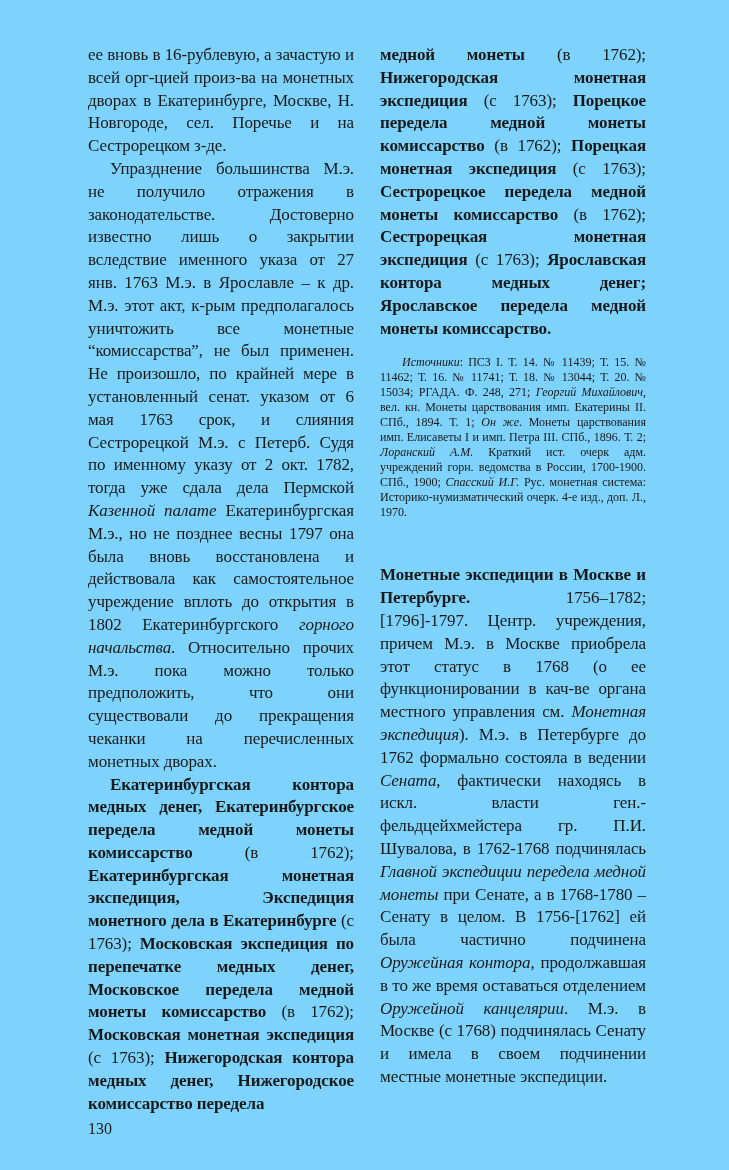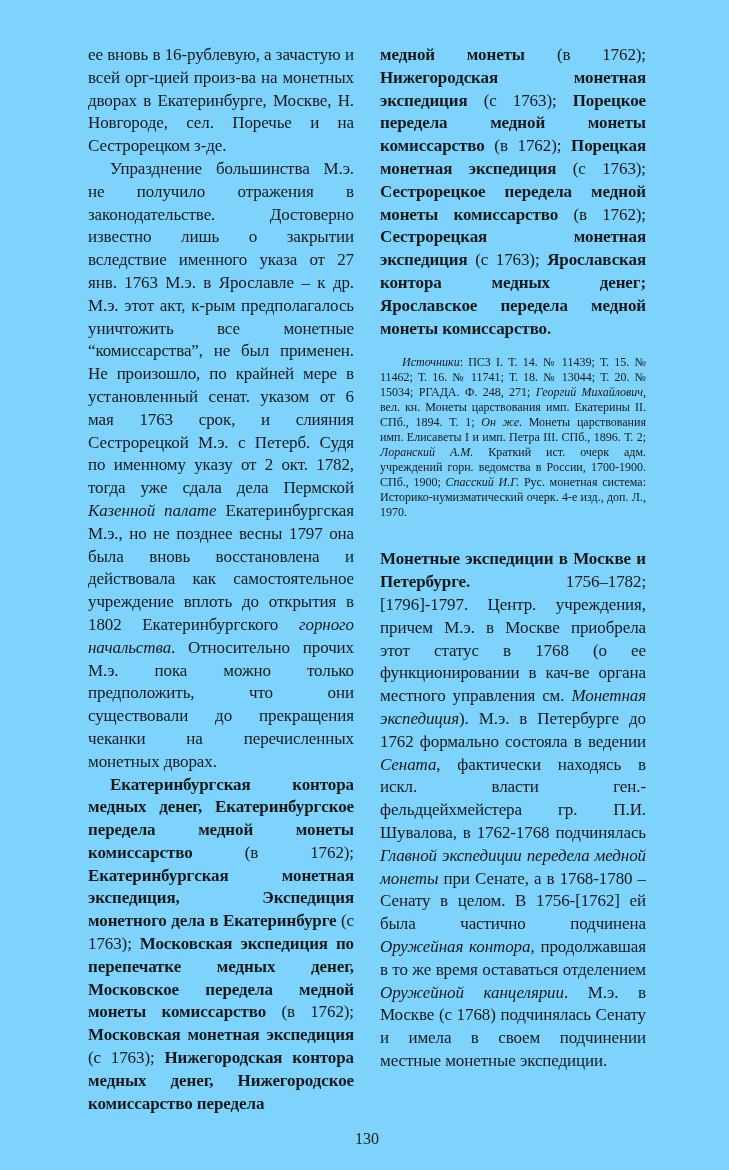--- a/index.html
+++ b/index.html
@@ -28,39 +28,39 @@
     font-size: 17px;
     line-height: 22.8px;
     text-align: justify;
     letter-spacing: -0.1px;
   }
   .para .b { font-weight: bold; }
   .para .i { font-style: italic; }
   .indent { text-indent: 22px; }
   .gap-sm { margin-top: 9px; }
   .gap-md { margin-top: 15px; }
-  .gap-lg { margin-top: 28px; }
+  .gap-lg { margin-top: 44px; }
   .small {
     font-size: 12px;
     line-height: 15px;
     letter-spacing: 0;
   }
   .author {
     text-align: right;
     font-style: italic;
     font-size: 14.5px;
     line-height: 18px;
     margin-top: 8px;
   }
   .page-number {
     position: absolute;
     left: 88px;
     width: 558px;
-    bottom: 22px;
-    text-align: center;
+    bottom: 32px;
+    text-align: left;
     font-size: 16px;
     color: #1c1c1c;
   }
 </style>
 </head>
 <body>
 
 <div class="page">
   <div class="columns">
     <div class="col">

